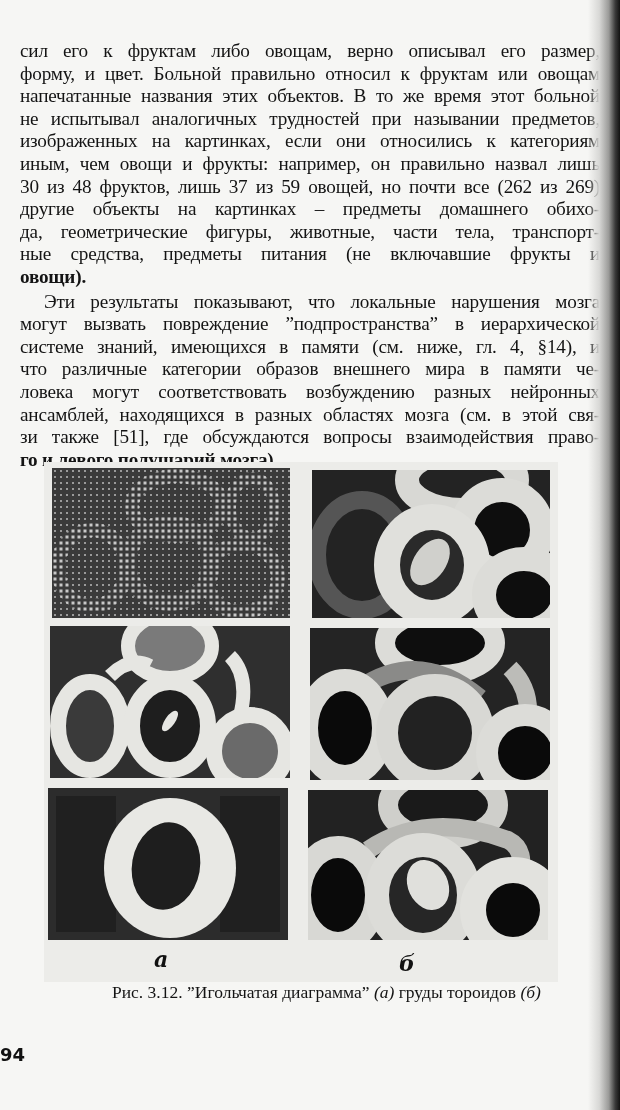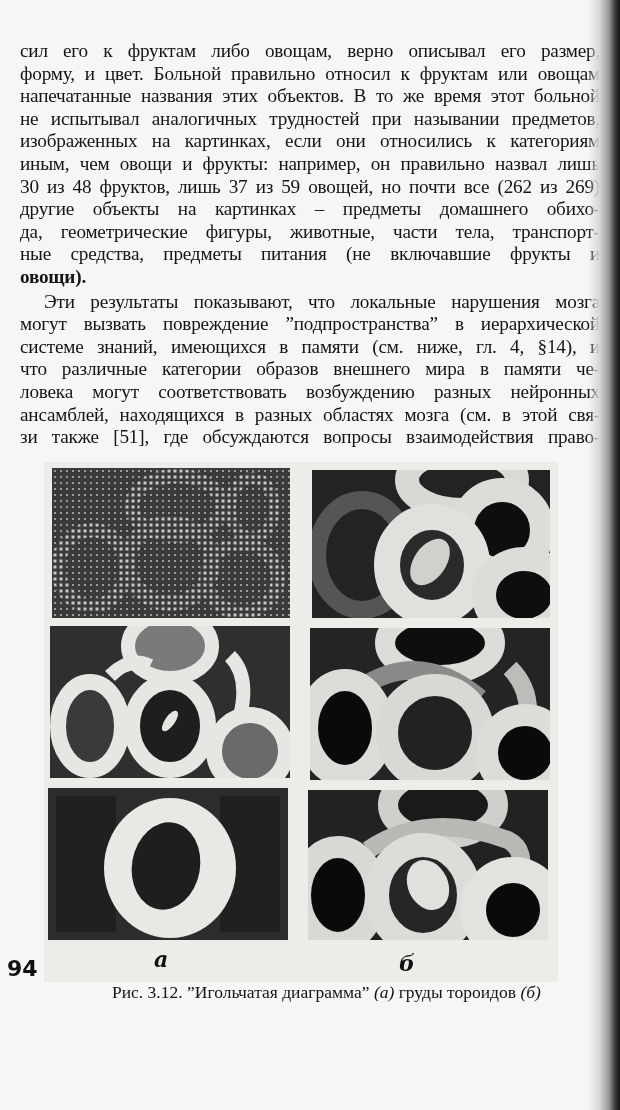--- a/index.html
+++ b/index.html
@@ -28,22 +28,22 @@
   .panel svg { display: block; width: 100%; height: 100%; }
   .fig-label {
     position: absolute; font-style: italic; font-weight: bold; font-size: 22px;
     font-family: "DejaVu Serif", serif; color: #111;
   }
   .caption {
     position: absolute; left: 112px; top: 982px; font-size: 17.5px; color: #141414; white-space: nowrap;
   }
   .caption i { font-style: italic; }
   .page-num {
-    position: absolute; left: 0px; top: 956px; font-size: 22px; font-weight: bold;
-    font-family: "DejaVu Sans", sans-serif; color: #111; padding-left: 7px;
+    position: absolute; left: 0px; top: 1044px; font-size: 18px; font-weight: bold;
+    font-family: "DejaVu Sans", sans-serif; color: #111;
   }
 </style>
 </head>
 <body>
 
 <div class="page">
 
   <div class="text-block">
     <div>
       <span class="line">сил его к фруктам либо овощам, верно описывал его размер,</span>
@@ -59,20 +59,21 @@
       <span class="line last">овощи).</span>
     </div>
     <div class="para2">
       <span class="line indent">Эти результаты показывают, что локальные нарушения мозга</span>
       <span class="line">могут вызвать повреждение ”подпространства” в иерархической</span>
       <span class="line">системе знаний, имеющихся в памяти (см. ниже, гл. 4, §14), и</span>
       <span class="line">что различные категории образов внешнего мира в памяти че-</span>
       <span class="line">ловека могут соответствовать возбуждению разных нейронных</span>
       <span class="line">ансамблей, находящихся в разных областях мозга (см. в этой свя-</span>
       <span class="line">зи также [51], где обсуждаются вопросы взаимодействия право-</span>
+      <span class="line last">го и левого полушарий мозга).</span>
     </div>
   </div>
 
   <div class="figure">
 
     <div class="panel" style="left:8px; top:6px; width:238px; height:150px; background:#3a3a3a;">
       <svg viewBox="0 0 238 150" preserveAspectRatio="none">
         <defs>
           <pattern id="dots" width="6" height="6" patternUnits="userSpaceOnUse">
             <rect width="6" height="6" fill="#3a3a3a"></rect>

